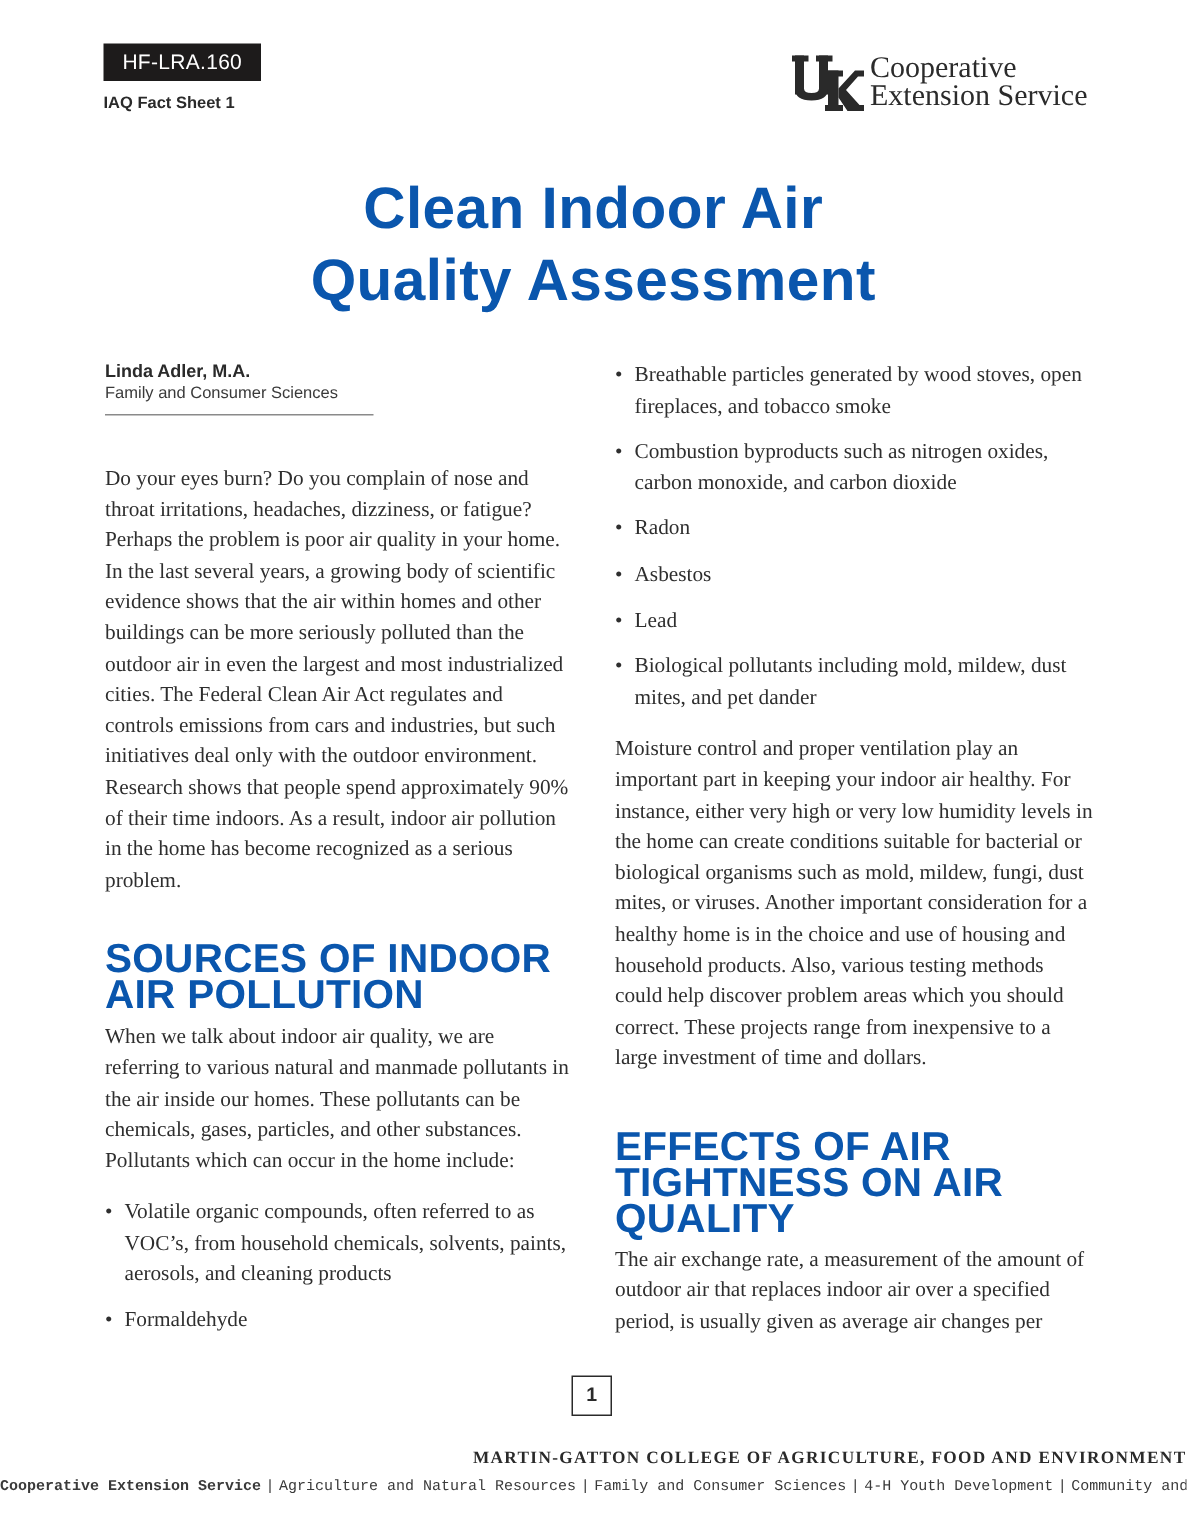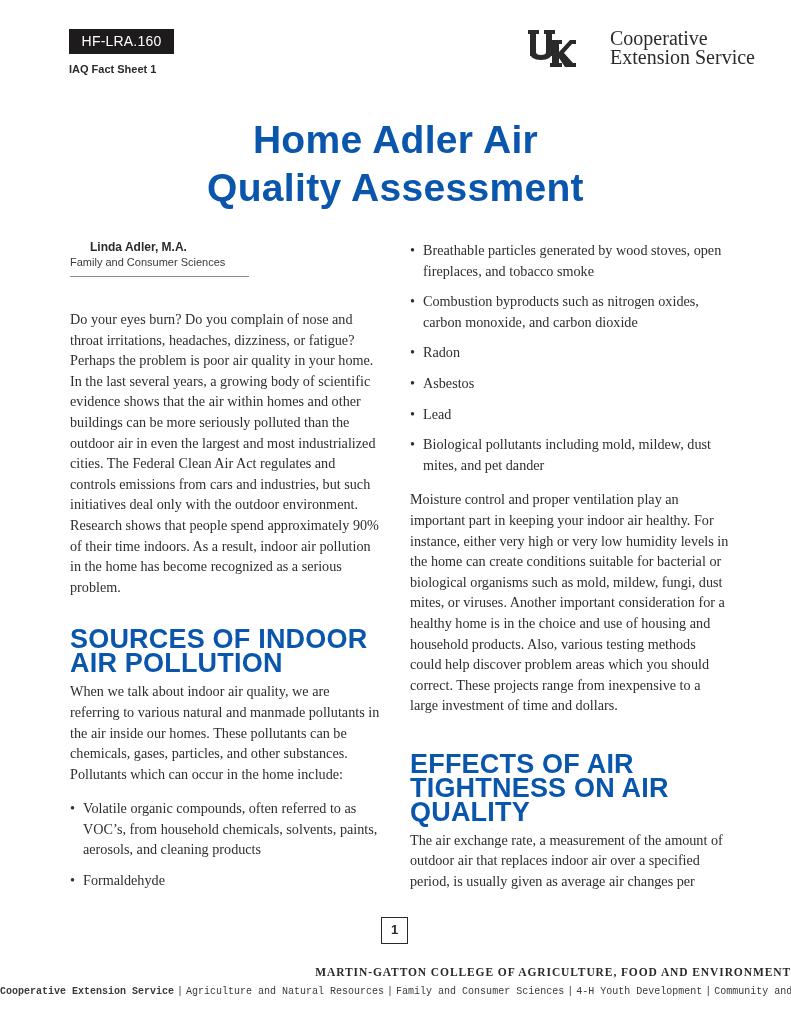--- a/index.html
+++ b/index.html
@@ -6,36 +6,36 @@
   body { width: 791px; height: 1024px; position: relative; overflow: hidden; color: #2b2b2b; }
   .badge {
     position: absolute; left: 69px; top: 29px; width: 105px; height: 25px;
     background: #1d1b1b; color: #ffffff; font-family: "Liberation Sans", sans-serif;
     font-weight: normal; font-size: 14px; line-height: 25px; text-align: center; letter-spacing: 0.2px;
   }
   .subcode {
     position: absolute; left: 69px; top: 63px; font-family: "Liberation Sans", sans-serif;
     font-weight: bold; font-size: 11px; color: #2a2a2a;
   }
-  .logo { position: absolute; left: 528px; top: 28px; display: flex; align-items: center; gap: 30px; }
+  .logo { position: absolute; left: 528px; top: 35px; display: flex; align-items: center; }
   .logo-uk {
     width: 48px; height: 40px; position: relative; margin-right: 4px;
   }
   .logo-text {
     font-family: "Liberation Serif", serif; font-size: 20px; line-height: 19px; color: #2b2b2b;
   }
   .title {
     position: absolute; left: 0; width: 791px; top: 116px; text-align: center;
     font-family: "Liberation Sans", sans-serif; font-weight: bold; font-size: 39px; line-height: 48px;
     color: #0a56ad; letter-spacing: 0.3px;
   }
   .col { position: absolute; font-family: "Liberation Serif", serif; font-size: 14.2px; line-height: 20.6px; color: #2e2e2e; }
   .col-left { left: 70px; top: 240px; width: 310px; }
   .col-right { left: 410px; top: 240px; width: 320px; }
-  .author-name { font-family: "Liberation Sans", sans-serif; font-weight: bold; font-size: 12px; line-height: 15px; color: #2a2a2a; margin-left: 20px; }
+  .author-name { font-family: "Liberation Sans", sans-serif; font-weight: bold; font-size: 12px; line-height: 15px; color: #2a2a2a; }
   .author-dept { font-family: "Liberation Sans", sans-serif; font-size: 11px; line-height: 15px; color: #3a3a3a; }
   .author-rule { width: 179px; height: 1px; background: #8a8a8a; margin-top: 6px; }
   p { margin: 0; }
   .intro { margin-top: 32px; }
   h2 {
     margin: 0; font-family: "Liberation Sans", sans-serif; font-weight: bold; font-size: 27px;
     line-height: 24px; color: #0a56ad; letter-spacing: 0.2px;
   }
   .h-sources { margin-top: 30px; margin-bottom: 6px; }
   ul { list-style: none; margin: 0; padding: 0; }
@@ -86,21 +86,21 @@
       </g>
     </svg>
   </div>
   <div class="logo-text">
     <div>Cooperative</div>
     <div>Extension Service</div>
   </div>
 </div>
 
 <div class="title">
-  <div>Home Adler Air</div>
+  <div>Clean Indoor Air</div>
   <div>Quality Assessment</div>
 </div>
 
 <div class="col col-left">
   <div class="author-name">Linda Adler, M.A.</div>
   <div class="author-dept">Family and Consumer Sciences</div>
   <div class="author-rule"></div>
 
   <p class="intro">Do your eyes burn? Do you complain of nose and throat irritations, headaches, dizziness, or fatigue? Perhaps the problem is poor air quality in your home. In the last several years, a growing body of scientific evidence shows that the air within homes and other buildings can be more seriously polluted than the outdoor air in even the largest and most industrialized cities. The Federal Clean Air Act regulates and controls emissions from cars and industries, but such initiatives deal only with the outdoor environment. Research shows that people spend approximately 90% of their time indoors. As a result, indoor air pollution in the home has become recognized as a serious problem.</p>
 

